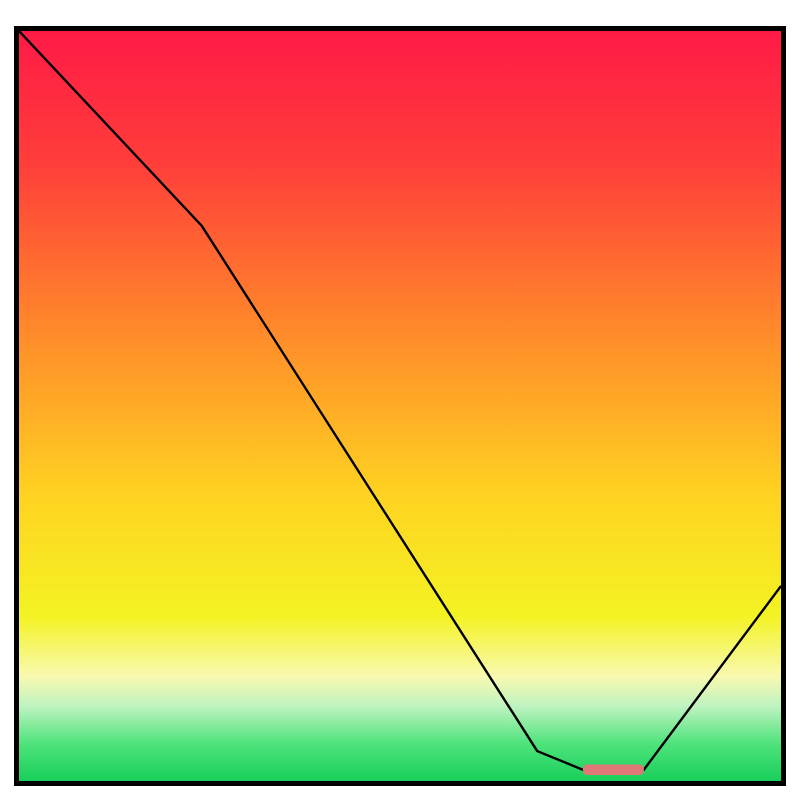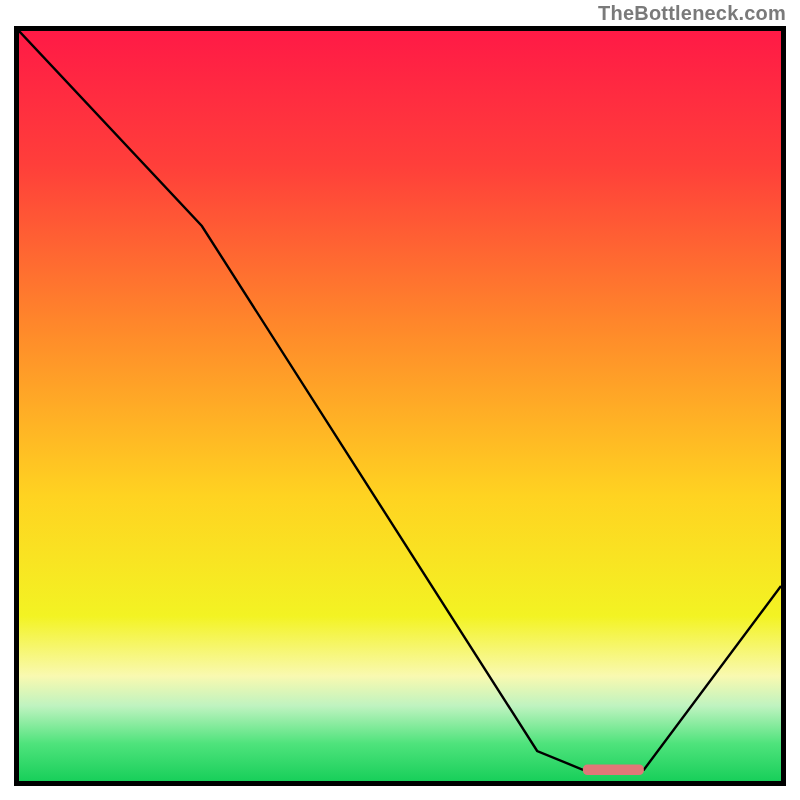--- a/index.html
+++ b/index.html
@@ -42,21 +42,20 @@
     width: 762px;
     height: 750px;
     display: block;
   }
   
 </style>
 </head>
 <body>
 <div class="wrap">
 
-  <div class="attribution">TheBottleneck.com</div>
 
   <div class="plot-frame"></div>
 
   <svg class="plot" viewBox="0 0 100 100" preserveAspectRatio="none">
     <defs>
       <linearGradient id="bg-grad" x1="0" y1="0" x2="0" y2="1">
           <stop offset="0%" stop-color="#ff1a46"></stop>
           <stop offset="18%" stop-color="#ff3f3a"></stop>
           <stop offset="40%" stop-color="#ff8a2a"></stop>
           <stop offset="62%" stop-color="#ffd321"></stop>

